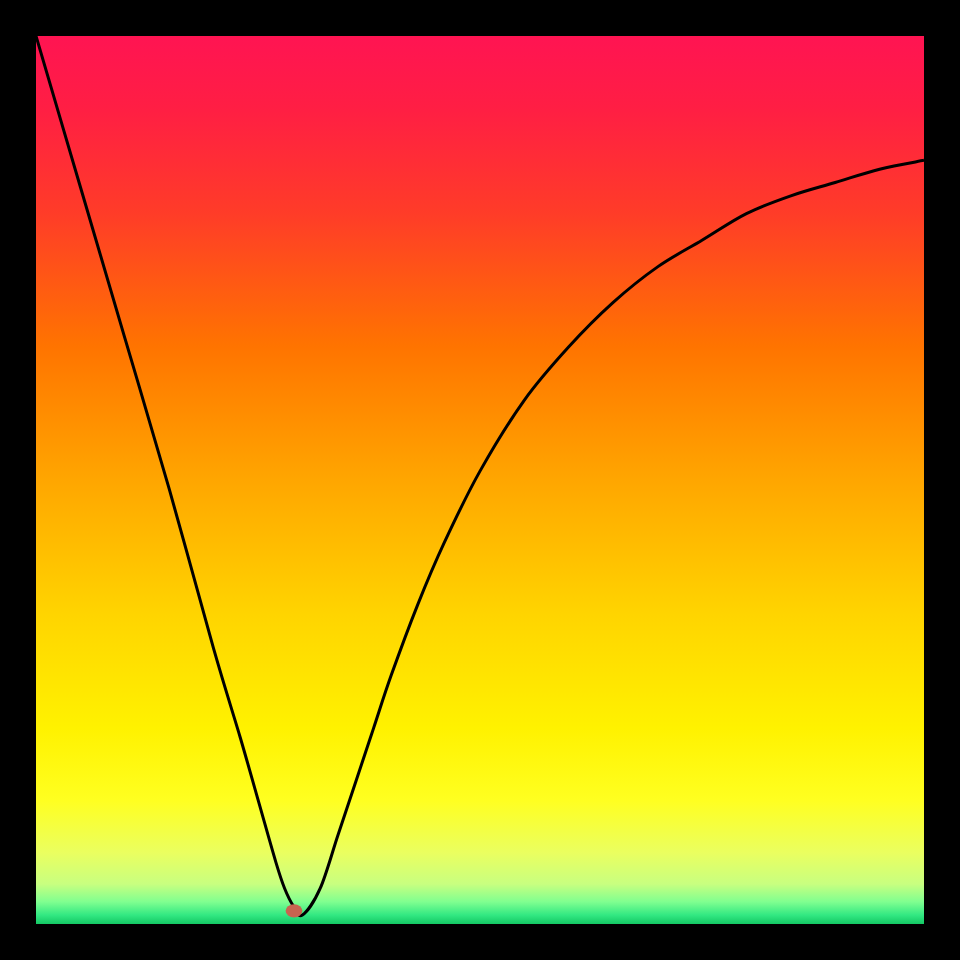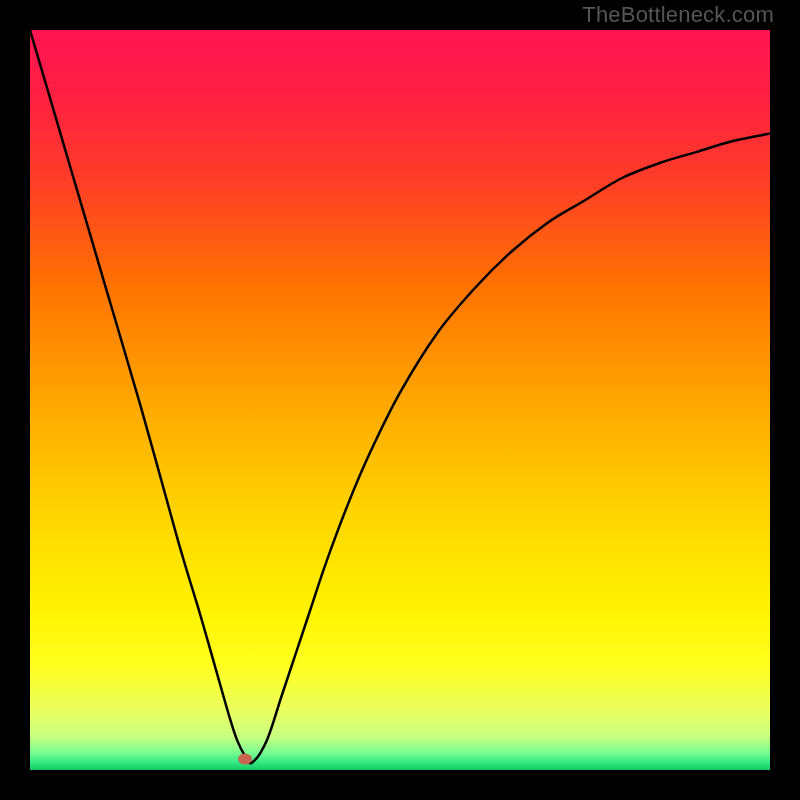--- a/index.html
+++ b/index.html
@@ -84,15 +84,14 @@
     </svg>
 
     <svg class="curve" viewBox="0 0 100 100" preserveAspectRatio="none">
       <path id="curve-path" d="M 0 0 C 0.8333333333333333 2.833333333333333, 3.3333333333333335 11.333333333333334, 5 17 C 6.666666666666666 22.666666666666664, 8.333333333333334 28.333333333333336, 10 34 C 11.666666666666666 39.666666666666664, 13.333333333333334 45.166666666666664, 15 51 C 16.666666666666668 56.833333333333336, 18.666666666666668 64.33333333333333, 20 69 C 21.333333333333332 73.66666666666667, 22.166666666666668 76.16666666666667, 23 79 C 23.833333333333332 81.83333333333333, 24.333333333333332 83.66666666666667, 25 86 C 25.666666666666668 88.33333333333333, 26.5 91.33333333333333, 27 93 C 27.5 94.66666666666667, 27.666666666666668 95.16666666666667, 28 96 C 28.333333333333332 96.83333333333333, 28.666666666666668 97.5, 29 98 C 29.333333333333332 98.5, 29.5 99.33333333333333, 30 99 C 30.5 98.66666666666667, 31.333333333333332 97.5, 32 96 C 32.666666666666664 94.5, 33.333333333333336 92, 34 90 C 34.666666666666664 88, 35.333333333333336 86, 36 84 C 36.666666666666664 82, 37.333333333333336 80, 38 78 C 38.666666666666664 76, 39.166666666666664 74.33333333333333, 40 72 C 40.833333333333336 69.66666666666667, 42 66.5, 43 64 C 44 61.5, 44.833333333333336 59.5, 46 57 C 47.166666666666664 54.5, 48.5 51.666666666666664, 50 49 C 51.5 46.333333333333336, 53.333333333333336 43.333333333333336, 55 41 C 56.666666666666664 38.666666666666664, 58.333333333333336 36.833333333333336, 60 35 C 61.666666666666664 33.166666666666664, 63.333333333333336 31.5, 65 30 C 66.66666666666667 28.5, 68.33333333333333 27.166666666666668, 70 26 C 71.66666666666667 24.833333333333332, 73.33333333333333 24, 75 23 C 76.66666666666667 22, 78.33333333333333 20.833333333333332, 80 20 C 81.66666666666667 19.166666666666668, 83.33333333333333 18.583333333333332, 85 18 C 86.66666666666667 17.416666666666668, 88.33333333333333 17, 90 16.5 C 91.66666666666667 16, 93.33333333333333 15.416666666666666, 95 15 C 96.66666666666667 14.583333333333334, 99.16666666666667 14.166666666666666, 100 14" fill="none" stroke="#000" stroke-width="0.35" vector-effect="non-scaling-stroke" style="stroke-width: 2.5px;"></path>
     </svg>
 
     <div class="marker" style="left: 29%; top: 98.5%; background: rgb(200, 100, 80);"></div>
 
   </div>
 
-  <div class="watermark">TheBottleneck.com</div>
 
 </div>
 
 </body></html>

